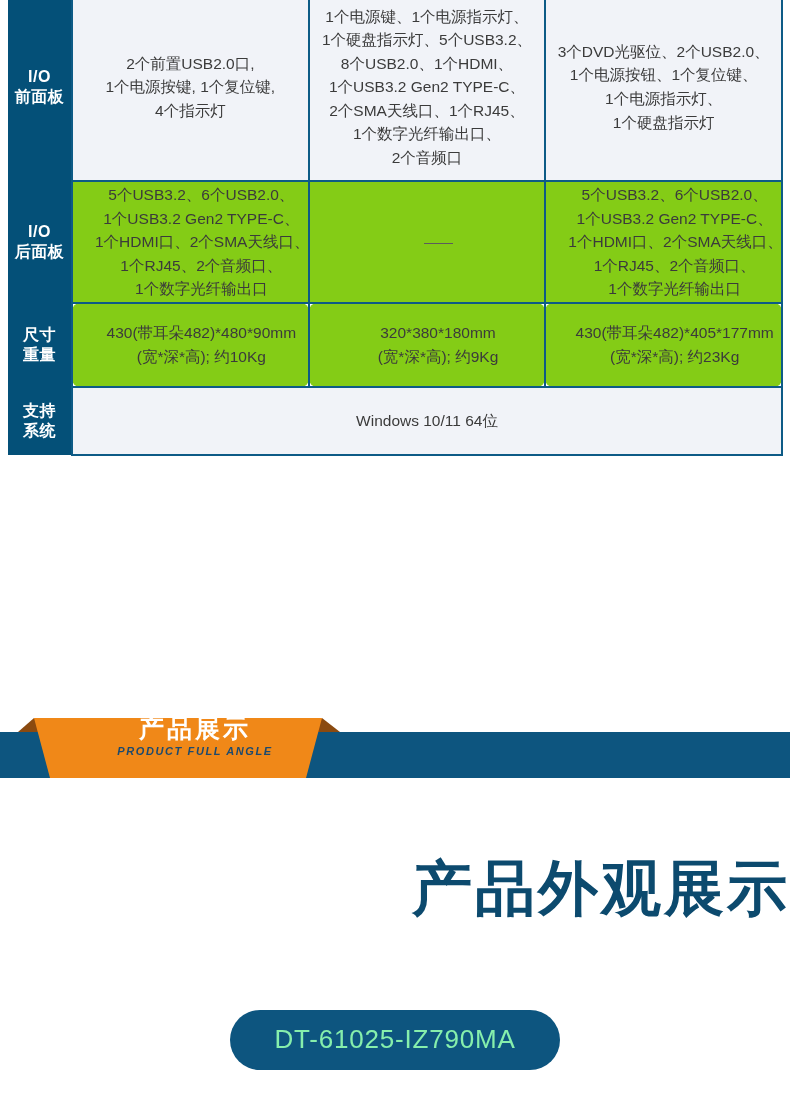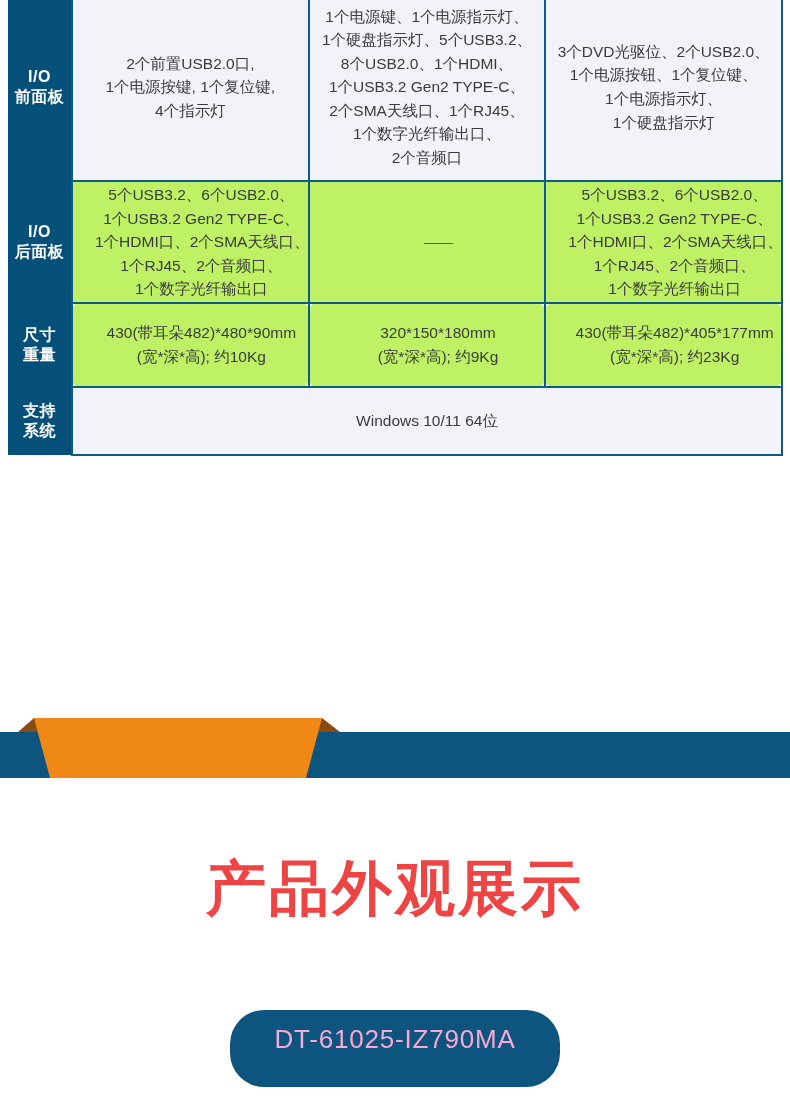--- a/index.html
+++ b/index.html
@@ -46,21 +46,21 @@
     line-height: 1.52;
     padding: 10px 8px;
     border-left: 2px solid #0d5b86;
     border-top: 2px solid #0d5b86;
     border-bottom: 2px solid #0d5b86;
   }
   .cell:last-child {
     border-right: 2px solid #0d5b86;
   }
   .tone-a .cell { background: #f1f3f8; }
-  .tone-b .cell { background: #bef264; padding-left: 22px; }
+  .tone-b .cell { background: #84cc16; padding-left: 22px; }
   .r-io-front .cell { height: 186px; }
   .r-io-back  .cell { height: 120px; }
   .r-power    .cell { height: 82px; }
   .r-size     .cell { height: 82px; border-radius: 8px; }
   .r-os       .cell { height: 66px; }
   .dash-cell { color: #5c5c5c; font-size: 15px; letter-spacing: -1px; }
   .cell-line { display: block; white-space: nowrap; }
 
   
   .banner {
@@ -96,42 +96,42 @@
     margin-top: 1px;
     white-space: nowrap;
   }
 
   
   .hero-title {
     position: absolute;
     left: 0;
     top: 856px;
     width: 790px;
-    text-align: center;
-    color: #ef4444;
+    text-align: right;
+    color: #0c4a6e;
     font-size: 60px;
     font-weight: bold;
     letter-spacing: 3px;
     line-height: 1.1;
     white-space: nowrap;
   }
   .badge-wrap {
     position: absolute;
     left: 0;
     top: 1010px;
     width: 790px;
     text-align: center;
   }
   .badge {
     display: inline-block;
     background: #0d557f;
-    color: #f9a8d4;
+    color: #86efac;
     font-size: 26px;
     letter-spacing: 0.8px;
-    padding: 14px 44px 32px;
+    padding: 14px 44px 15px;
     border-radius: 34px;
     white-space: nowrap;
   }
 </style>
 </head>
 <body>
 
 <table class="spec-table">
   <tbody>
     <tr class="tone-a r-io-front">
@@ -189,21 +189,21 @@
     <tr class="tone-b r-size">
       <td class="row-label">
         <div>尺寸</div>
         <div>重量</div>
       </td>
       <td class="cell">
         <span class="cell-line">430(带耳朵482)*480*90mm</span>
         <span class="cell-line">(宽*深*高); 约10Kg</span>
       </td>
       <td class="cell">
-        <span class="cell-line">320*150*180mm</span>
+        <span class="cell-line">320*380*180mm</span>
         <span class="cell-line">(宽*深*高); 约9Kg</span>
       </td>
       <td class="cell">
         <span class="cell-line">430(带耳朵482)*405*177mm</span>
         <span class="cell-line">(宽*深*高); 约23Kg</span>
       </td>
     </tr>
 
     <tr class="tone-a r-os">
       <td class="row-label">
@@ -220,19 +220,23 @@
 <div class="banner">
   <svg width="790" height="68" viewBox="0 0 790 68">
 
     <rect x="0" y="22" width="790" height="46" fill="#0D557F"></rect>
 
     <polygon points="18,22 50,22 34,8" fill="#8A4A10"></polygon>
     <polygon points="306,22 340,22 322,8" fill="#8A4A10"></polygon>
 
     <polygon points="34,8 322,8 306,68 50,68" fill="#F08818"></polygon>
   </svg>
+  <div class="banner-text">
+    <div class="banner-title">产品展示</div>
+    <div class="banner-sub">PRODUCT FULL ANGLE</div>
+  </div>
 </div>
 
 <div class="hero-title">产品外观展示</div>
 
 <div class="badge-wrap">
   <span class="badge">DT-61025-IZ790MA</span>
 </div>
 
 </body></html>

